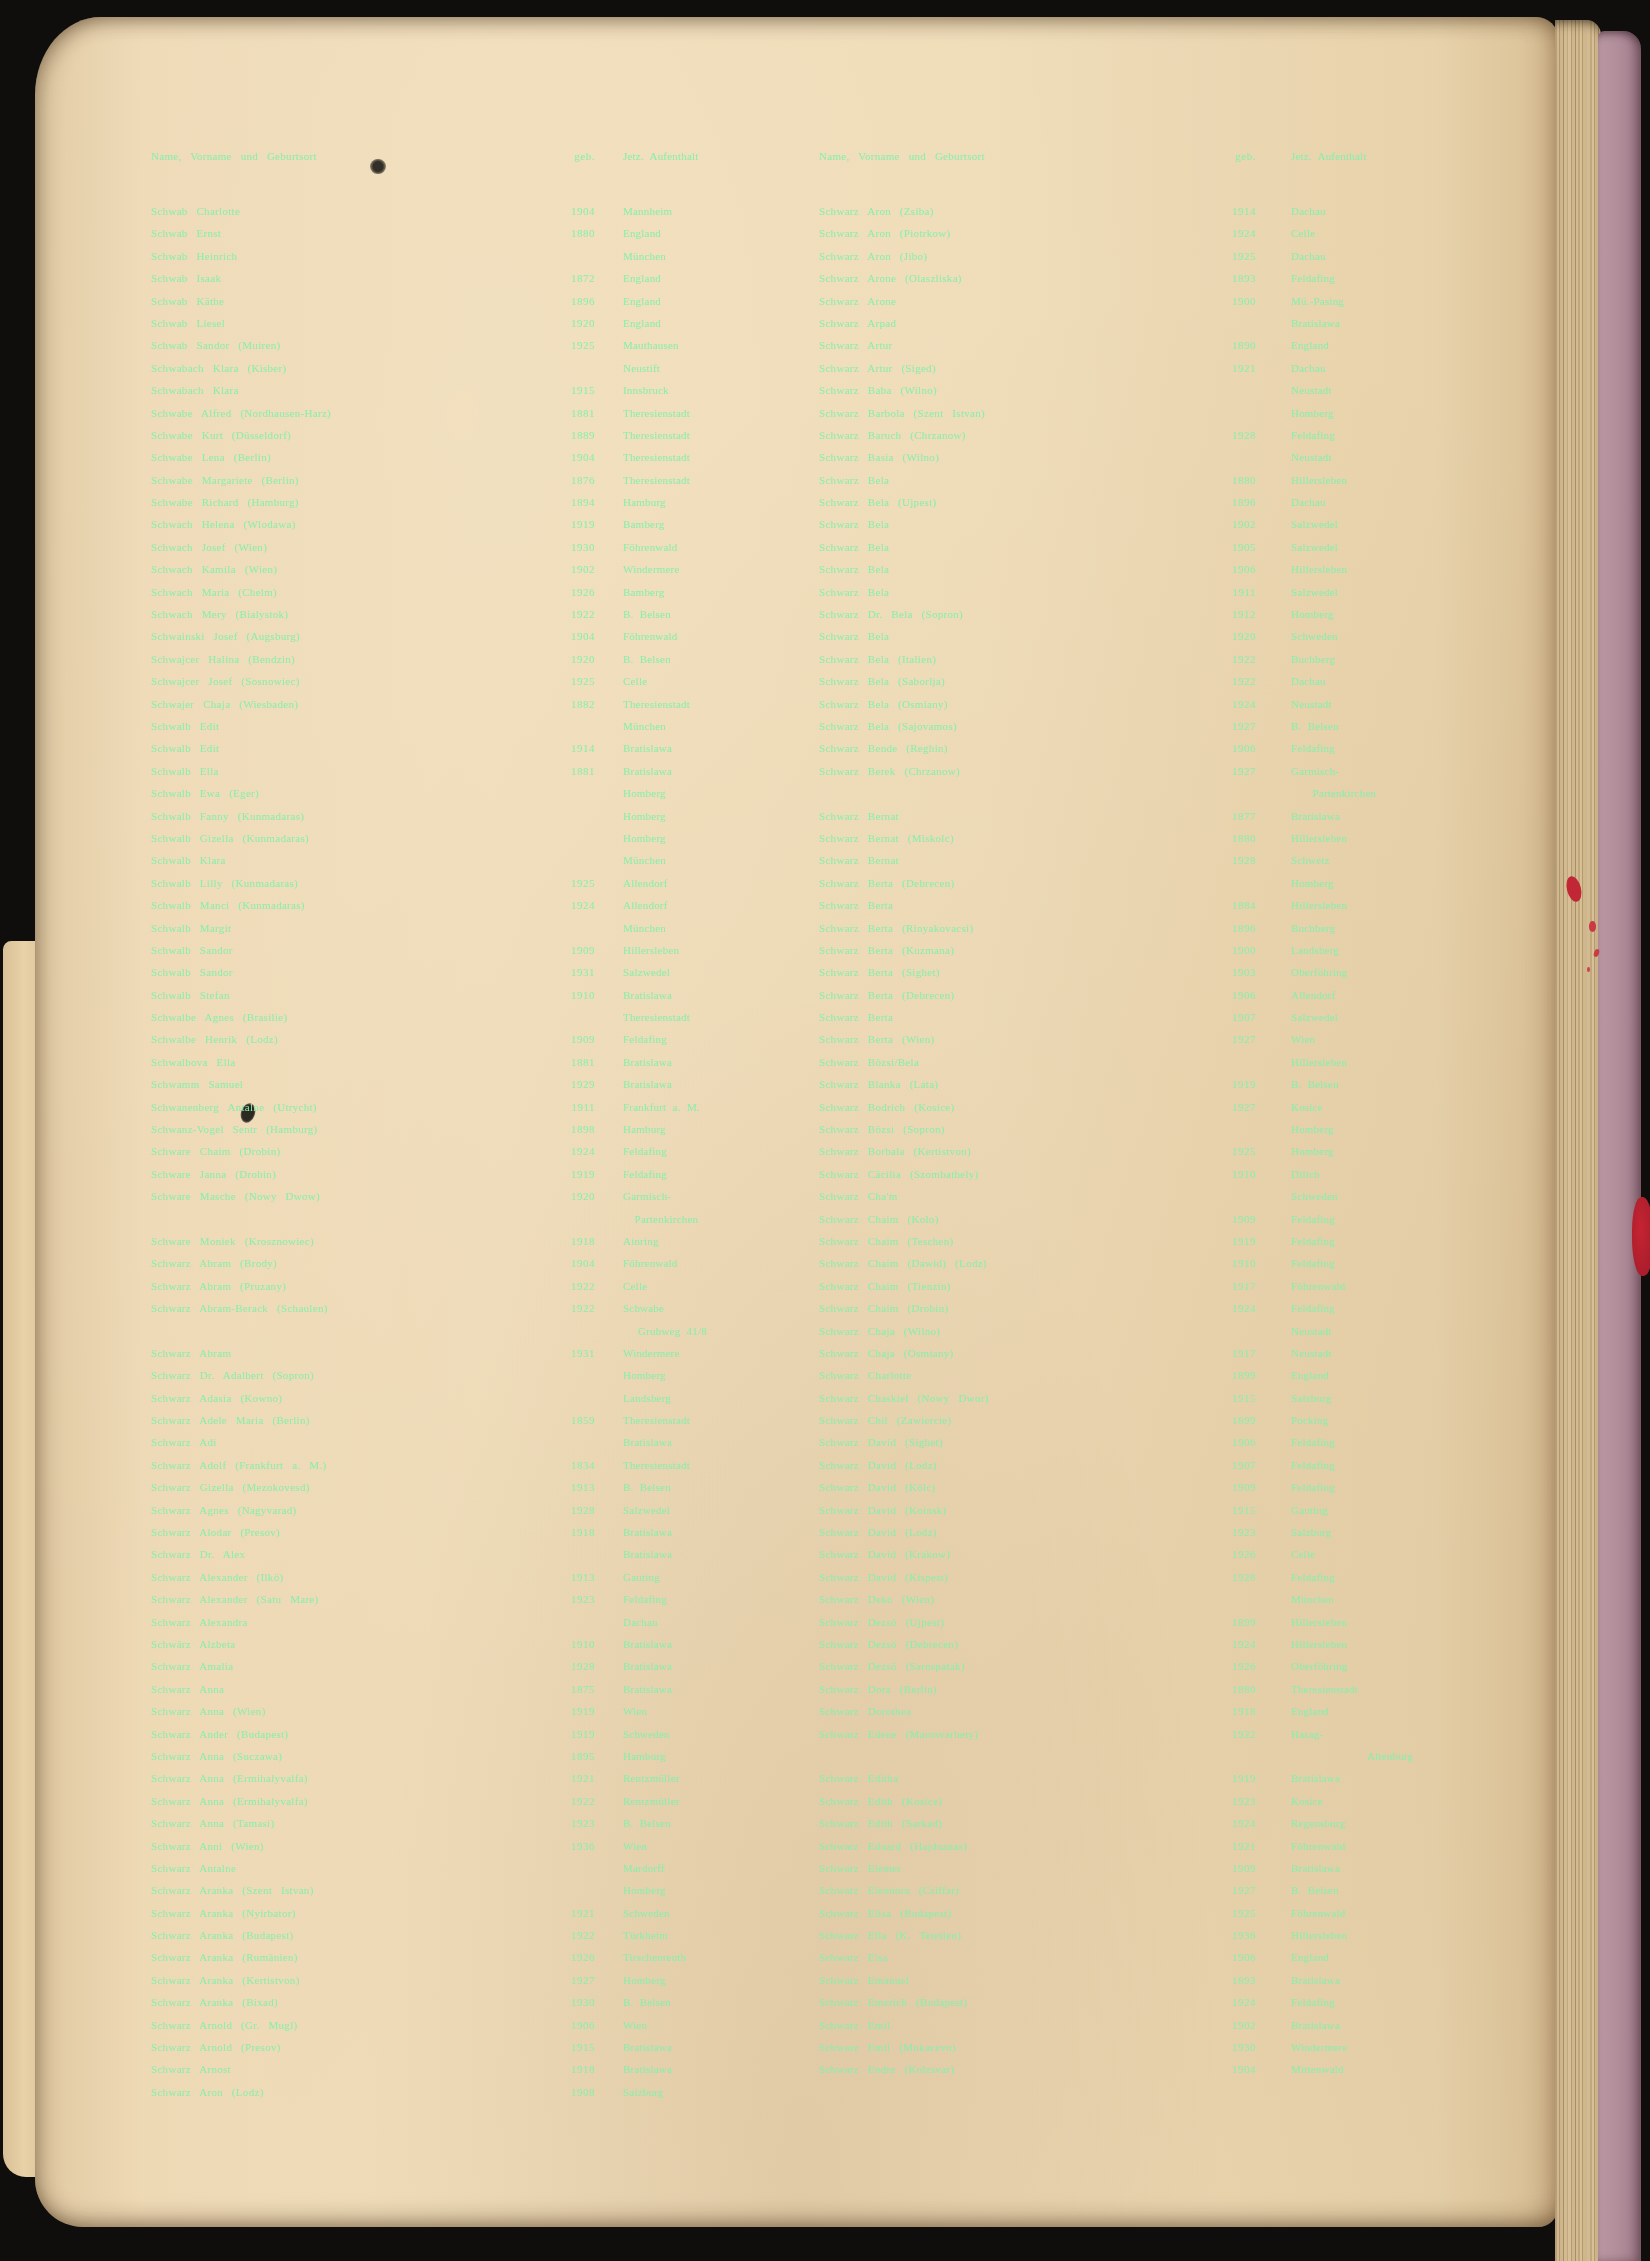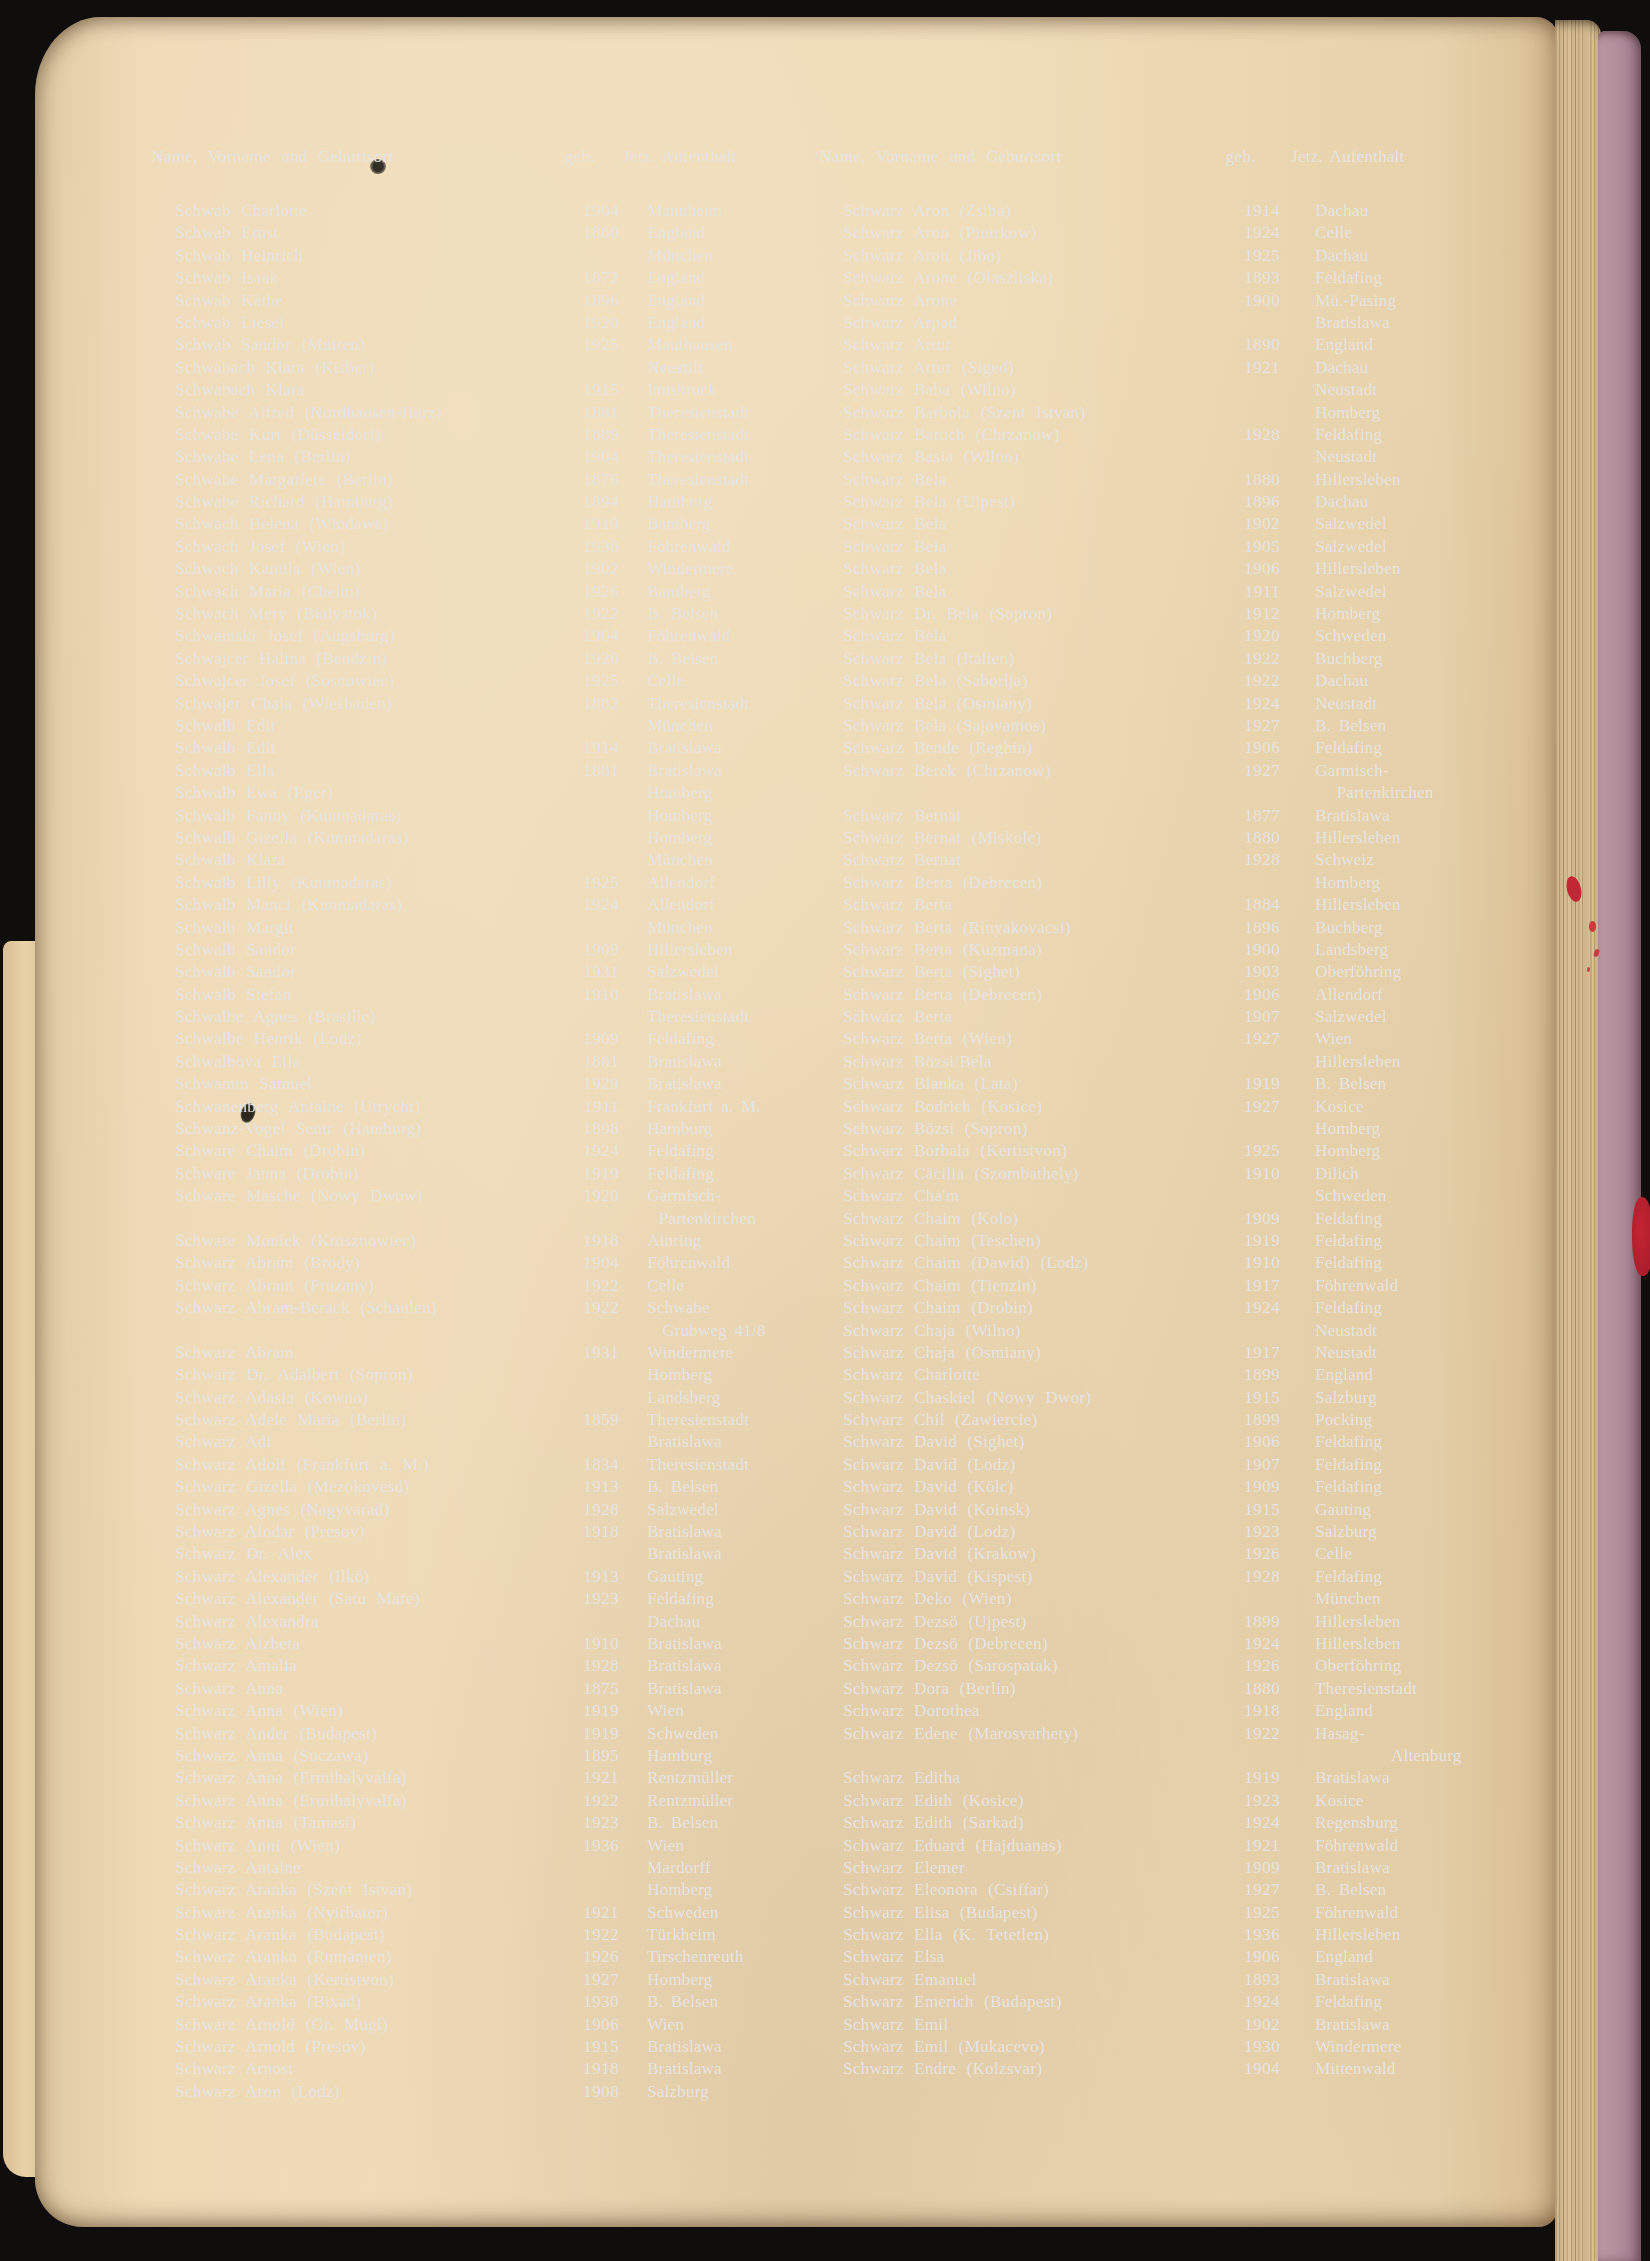--- a/index.html
+++ b/index.html
@@ -49,23 +49,23 @@
   .mark-a{left:1567px;top:876px;width:14px;height:26.4px;background:#c22736;transform:rotate(-14deg);}
   .mark-b{left:1589px;top:921px;width:7.4px;height:10.7px;background:#c93a45;}
   .mark-c{left:1594px;top:949px;width:5px;height:8.3px;background:#c93a45;transform:rotate(20deg);}
   .mark-d{left:1587px;top:967px;width:3.3px;height:5px;background:#cc4450;}
   .mark-e{left:1632px;top:1197px;width:21.5px;height:79px;background:radial-gradient(ellipse at 40% 40%,#c52433,#a01b28);border-radius:45% 55% 50% 50%;}
   
   .blot-a{left:206px;top:1086px;width:14px;height:20px;background:radial-gradient(ellipse,#2c2822 55%,rgba(44,40,34,0));transform:rotate(18deg);}
   .blot-b{left:335px;top:142px;width:15.7px;height:15.7px;background:radial-gradient(circle,#332f28 45%,rgba(51,47,40,0));}
 
   
-  .hdr,.col{position:absolute;color:#e5e5e5;font-size:17px;}
+  .hdr,.col{position:absolute;color:#86efac;font-size:11px;}
   .hdr{top:145px;height:23px;display:flex;}
-  .col{top:200px;margin-left:24px;}
+  .col{top:200px;}
   .row{display:flex;height:22.4px;line-height:22.4px;white-space:nowrap;}
   .hdr .c-name,.hdr .c-geb,.hdr .c-res{line-height:23px;}
   .c-name{word-spacing:5.8px;letter-spacing:0.3px;}
   .c-geb{text-align:right;letter-spacing:0.5px;}
   .c-res{letter-spacing:0.2px;word-spacing:3.3px;}
   .hdr-left,.col-left{left:151px;width:666px;}
   .hdr-right,.col-right{left:819px;width:740px;}
   .col-left .c-name,.hdr-left .c-name{width:375px;flex:none;}
   .col-left .c-geb,.hdr-left .c-geb{width:69px;flex:none;}
   .col-left .c-res,.hdr-left .c-res{margin-left:28px;flex:none;}

